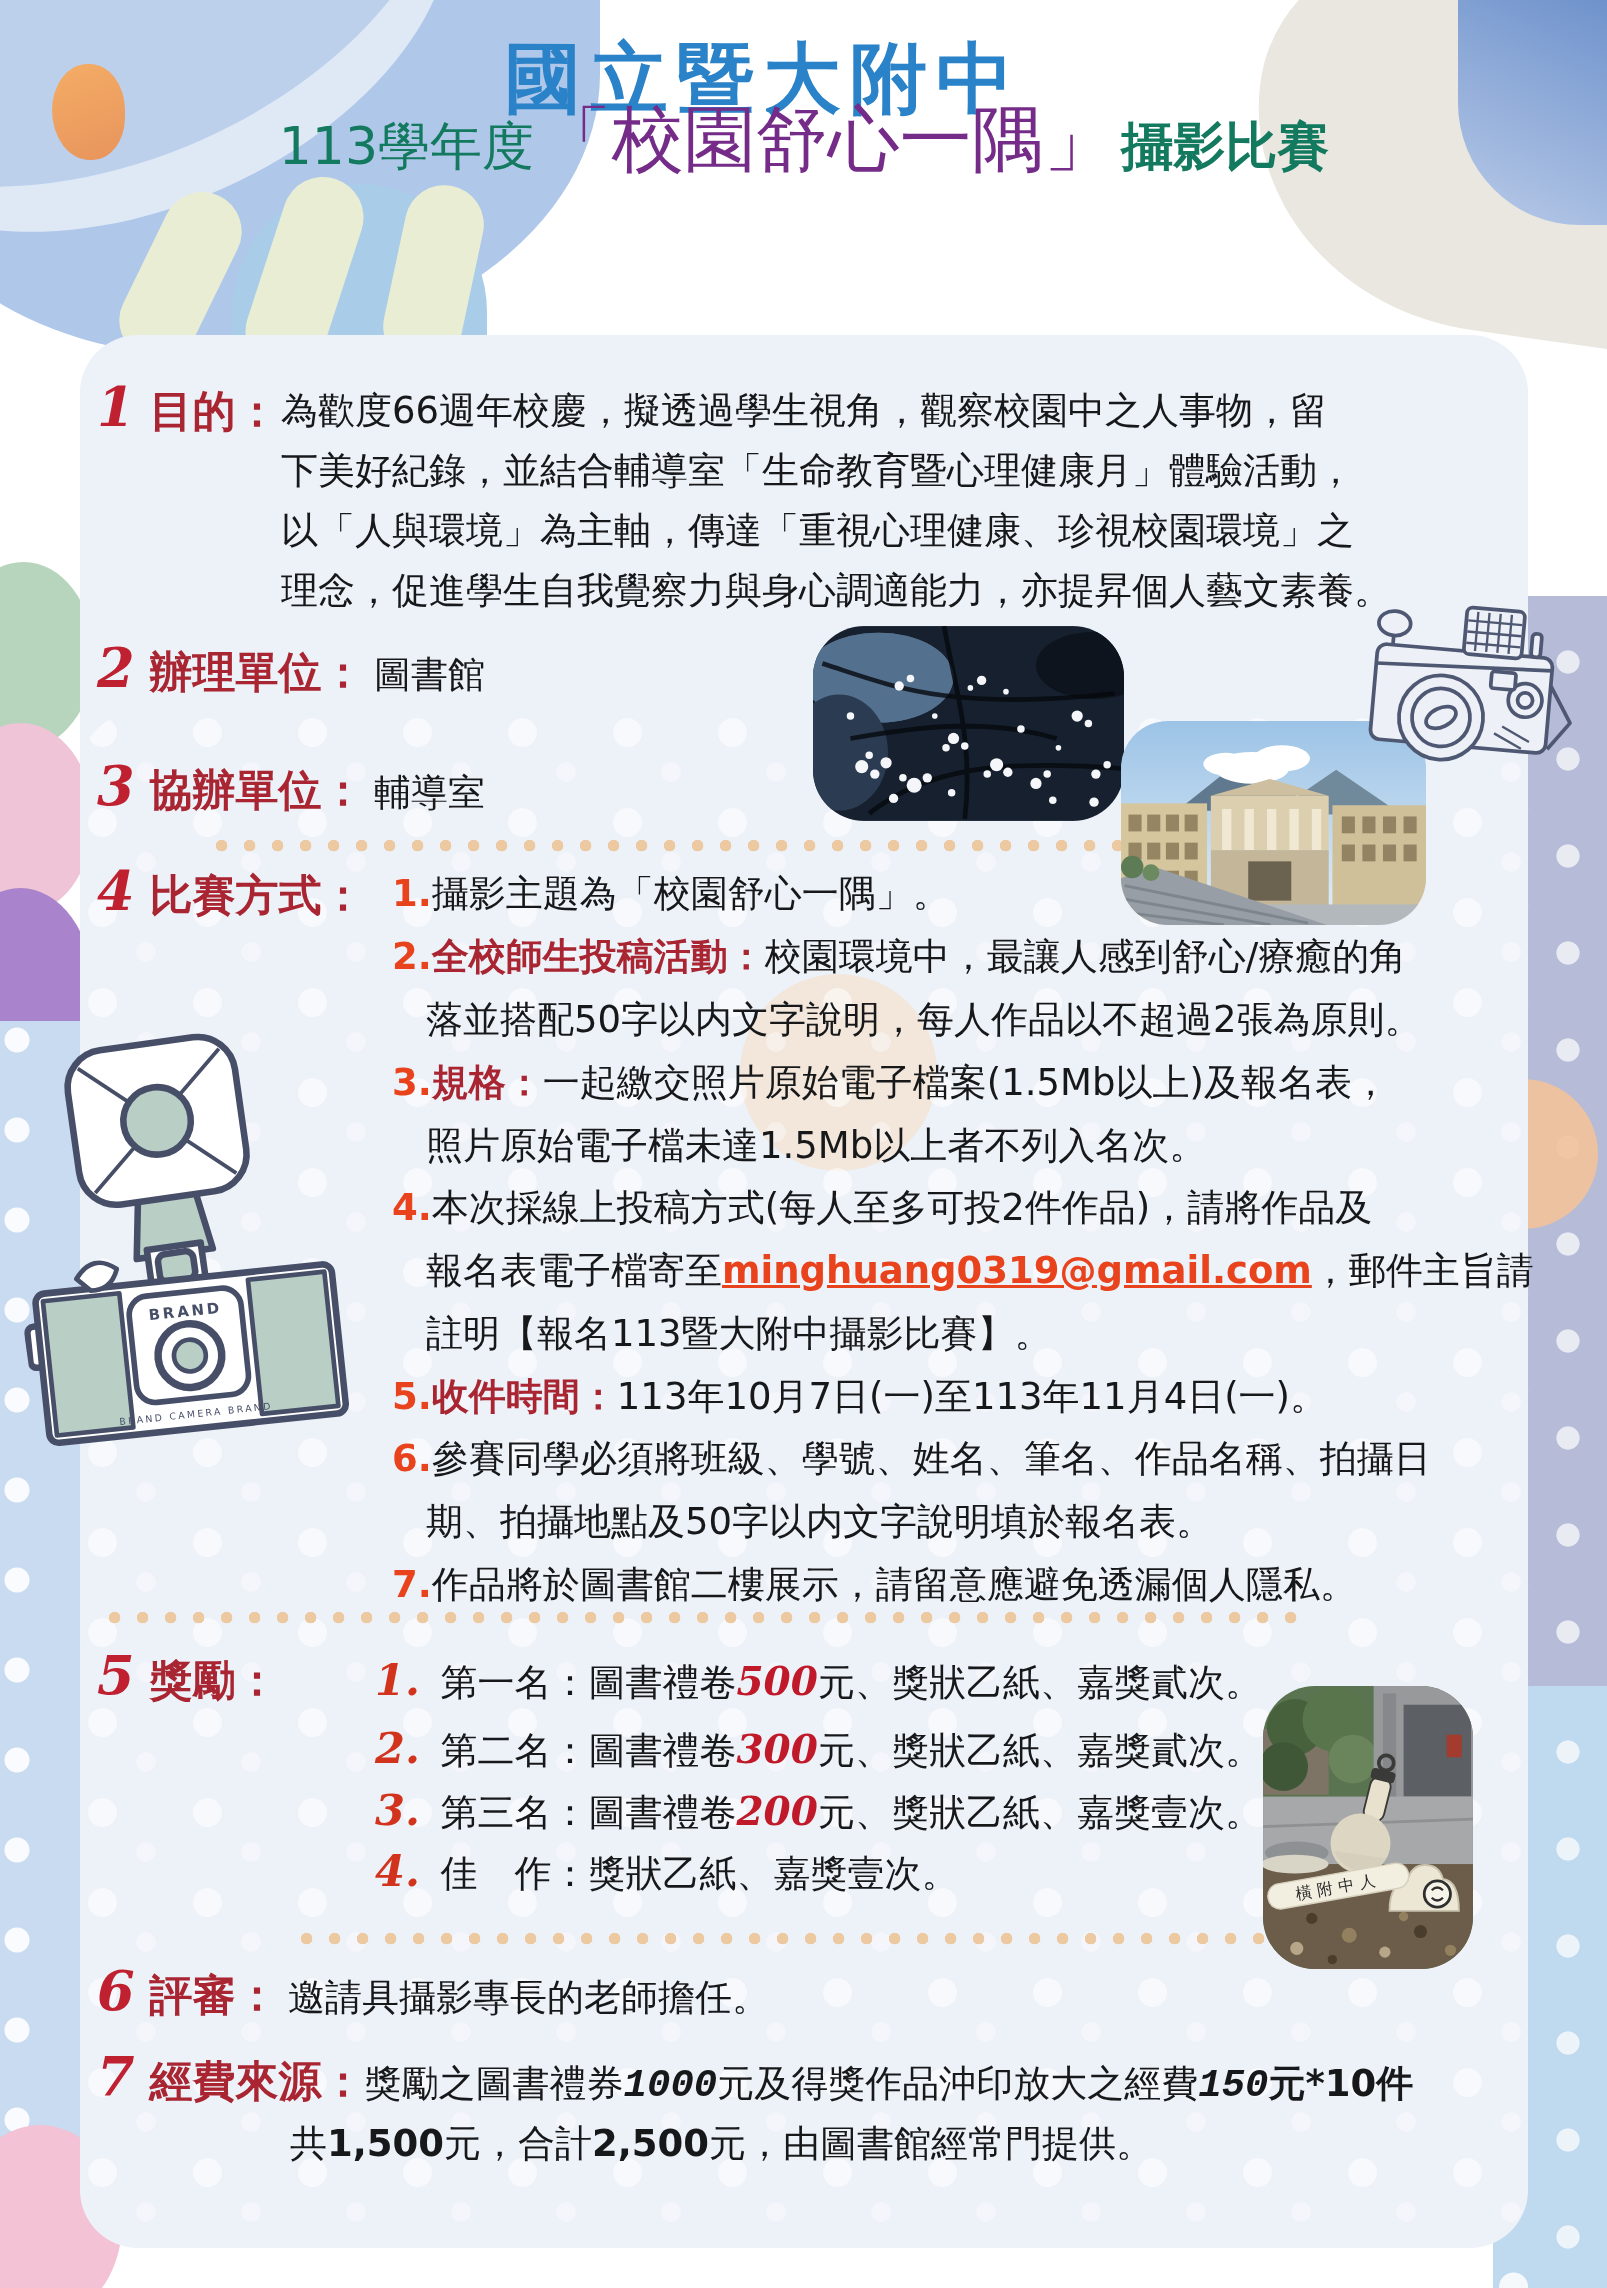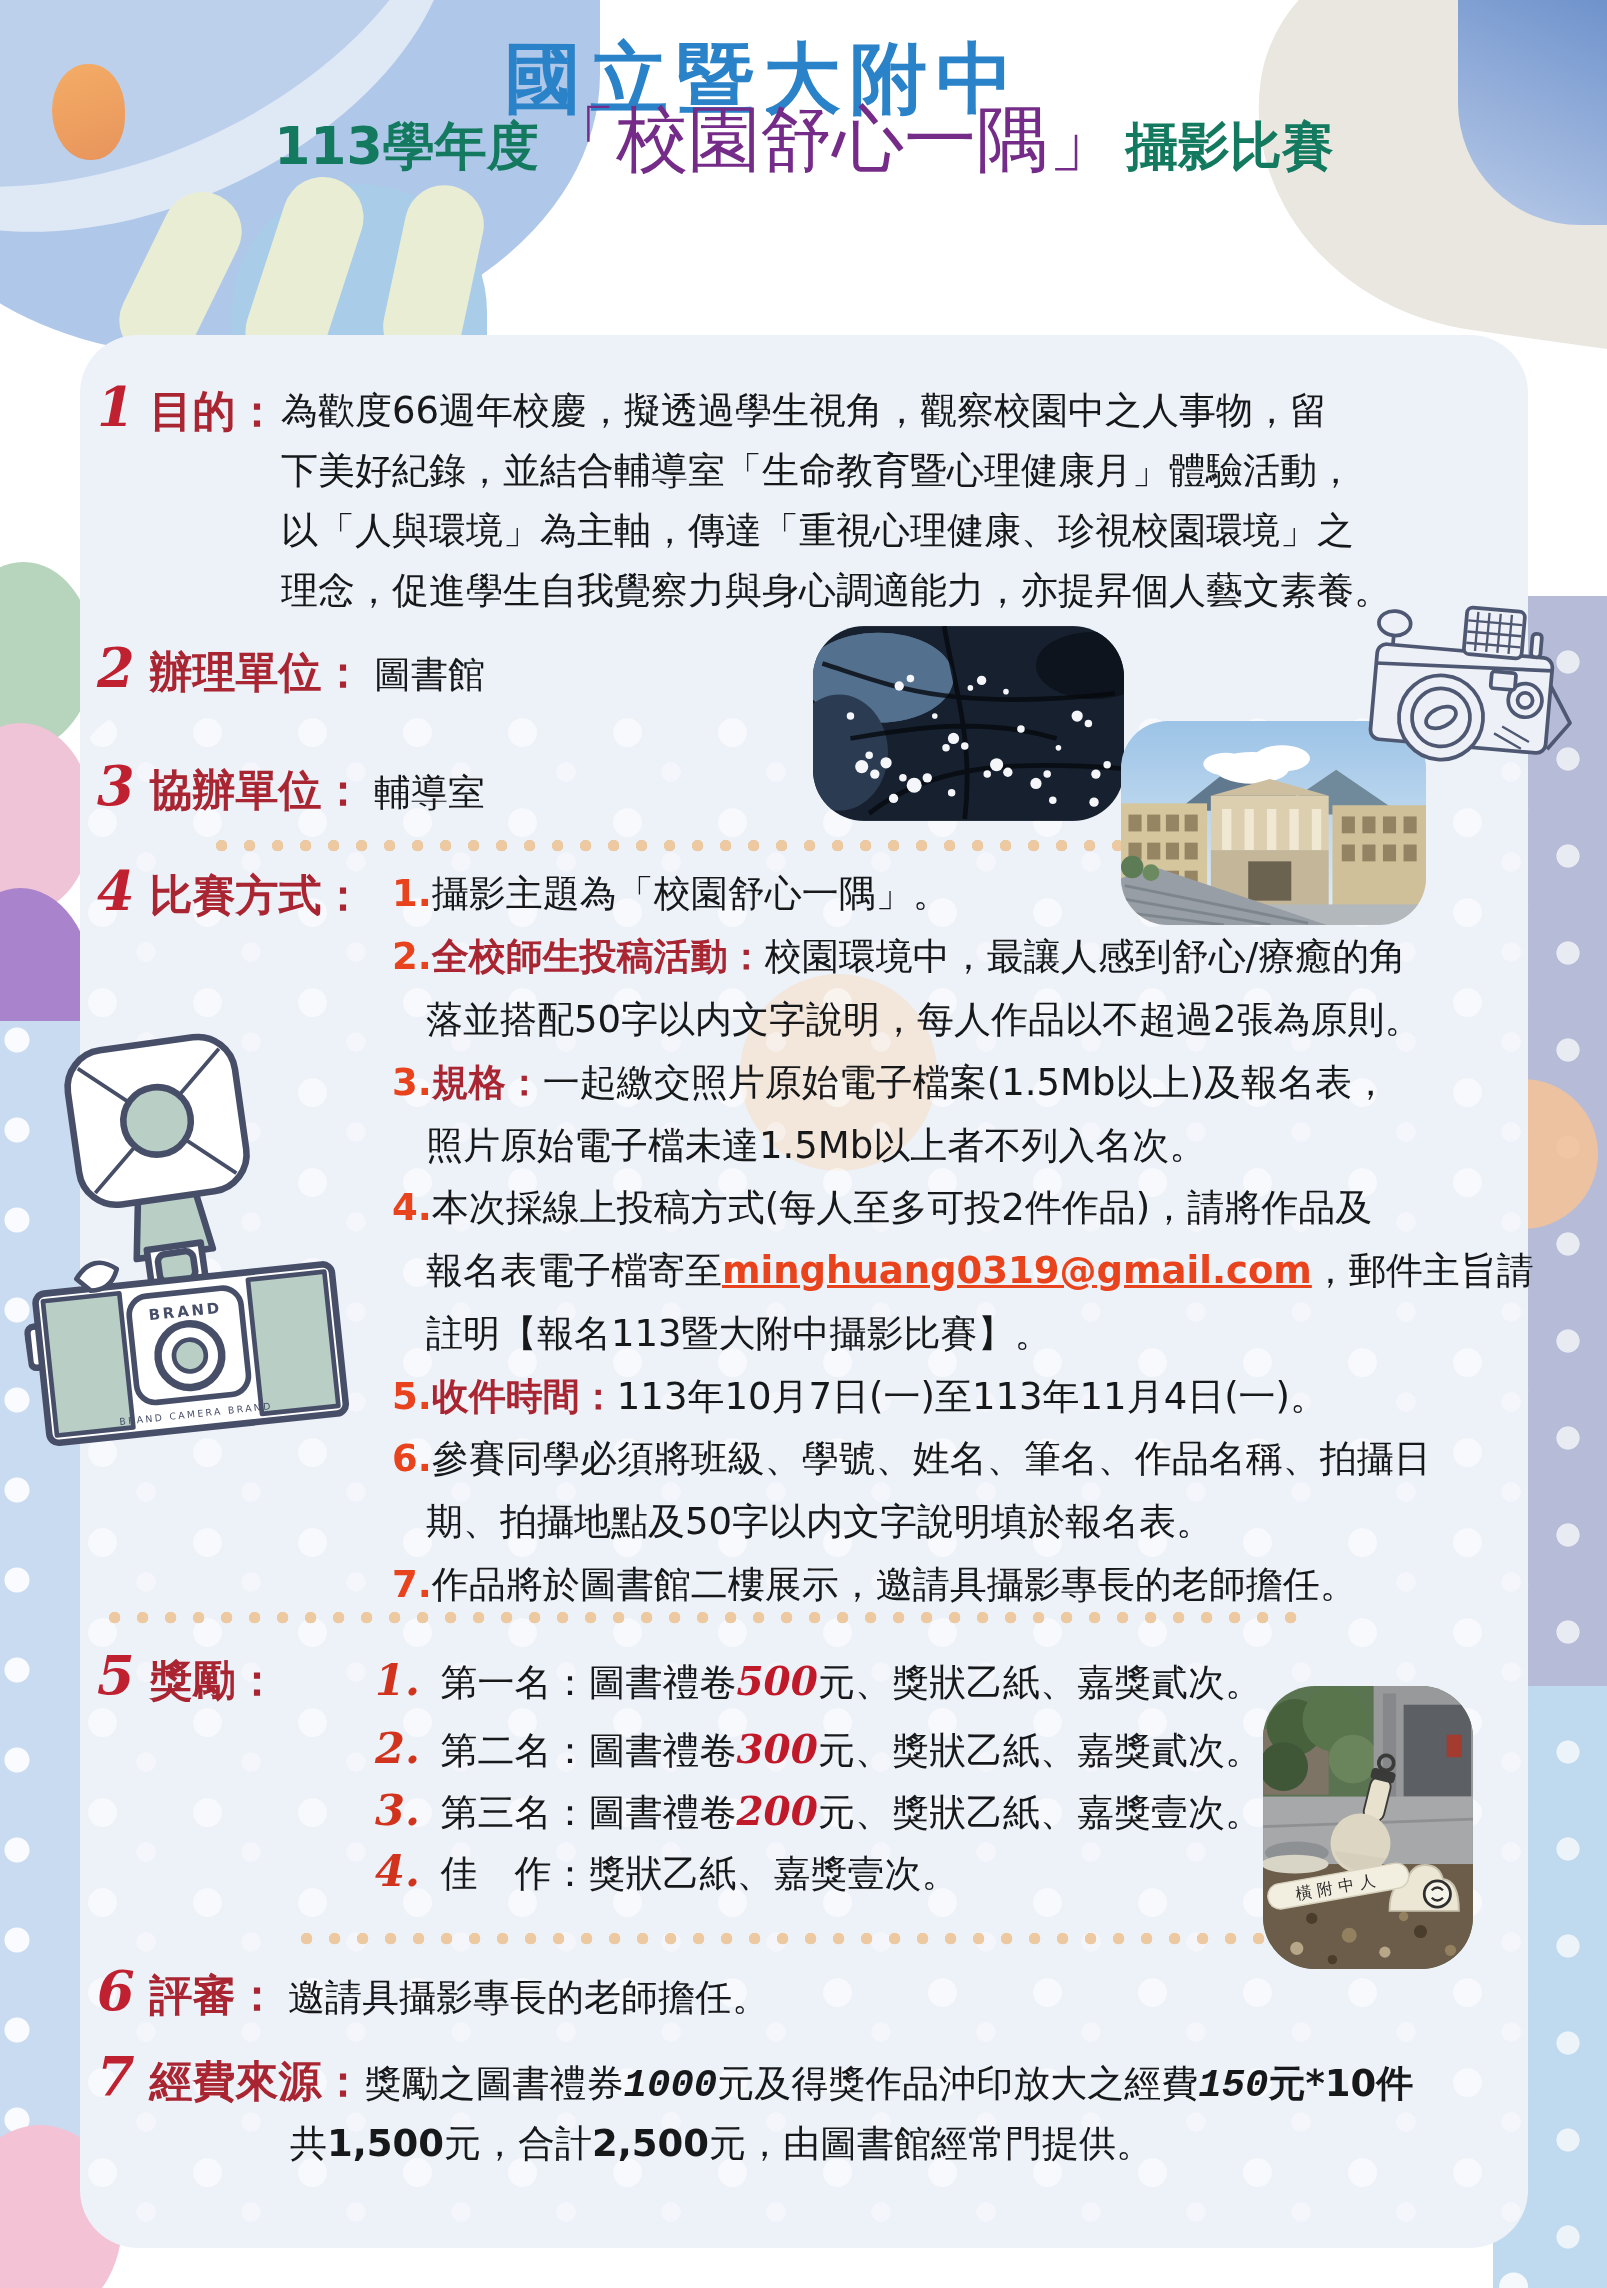--- a/index.html
+++ b/index.html
@@ -72,21 +72,21 @@
   <div class="abs stripe" style="top:1686px;height:602px;background-color:#bfd9ee;"></div>
   <div class="abs z3" style="left:1448px;top:1079px;width:150px;height:150px;background:#f2c29b;border-radius:50%;opacity:.9;"></div>
 
   <div class="abs panel"></div>
   <div class="abs panel-dots"></div>
   <div class="abs z3" style="left:740px;top:974px;width:197px;height:197px;background:#f6e0c8;border-radius:50%;opacity:.6;z-index:4;"></div>
 
   <div class="abs txt" style="left:0;right:81px;top:28px;text-align:center;font-size:77px;font-weight:700;
               letter-spacing:9.4px;color:#2a82c8;">國立暨大附中</div>
   <div class="abs txt row" style="left:0;right:0;top:92px;justify-content:center;">
-    <span style="font-size:52px;font-weight:700;color:#13795f;">113學年度</span>
+    <span style="font-size:52px;font-weight:400;color:#13795f;">113學年度</span>
     <span style="font-size:72px;font-weight:400;color:#752c88;margin:0 5.6px;">「校園舒心一隅」</span>
     <span style="font-size:52px;font-weight:700;color:#13795f;">攝影比賽</span>
   </div>
 
   <div class="abs txt row" style="left:97px;top:380px">
     <span class="num">1</span>
     <span class="hd">目的：</span>
   </div>
   <div class="abs txt line" style="left:281px;top:386px">為歡度66週年校慶，擬透過學生視角，觀察校園中之人事物，留</div>
   <div class="abs txt line" style="left:281px;top:506px">以「人與環境」為主軸，傳達「重視心理健康、珍視校園環境」之</div>
@@ -131,21 +131,21 @@
   </div>
   <div class="abs txt line" style="left:426px;top:1309px">註明【報名113暨大附中攝影比賽】。</div>
   <div class="abs txt line" style="left:392px;top:1372px">
     <span class="inum">5.</span><span class="ilabel">收件時間：</span><span>113年10月7日(一)至113年11月4日(一)。</span>
   </div>
   <div class="abs txt line" style="left:392px;top:1434px">
     <span class="inum">6.</span><span>參賽同學必須將班級、學號、姓名、筆名、作品名稱、拍攝日</span>
   </div>
   <div class="abs txt line" style="left:426px;top:1497px">期、拍攝地點及50字以内文字說明填於報名表。</div>
   <div class="abs txt line" style="left:392px;top:1560px">
-    <span class="inum">7.</span><span>作品將於圖書館二樓展示，邀請具攝影專長的老師擔任。</span>
+    <span class="inum">7.</span><span>作品將於圖書館二樓展示，請留意應避免透漏個人隱私。</span>
   </div>
 
   <div class="abs txt row" style="left:97px;top:1649px">
     <span class="num">5</span>
     <span class="hd">獎勵：</span>
   </div>
   <div class="abs txt line" style="left:375px;top:1655px">
     <span class="snum">1.</span><span>第一名：圖書禮卷</span><span class="amt">500</span><span>元、獎狀乙紙、嘉獎貳次。</span>
   </div>
   <div class="abs txt line" style="left:375px;top:1723px">

